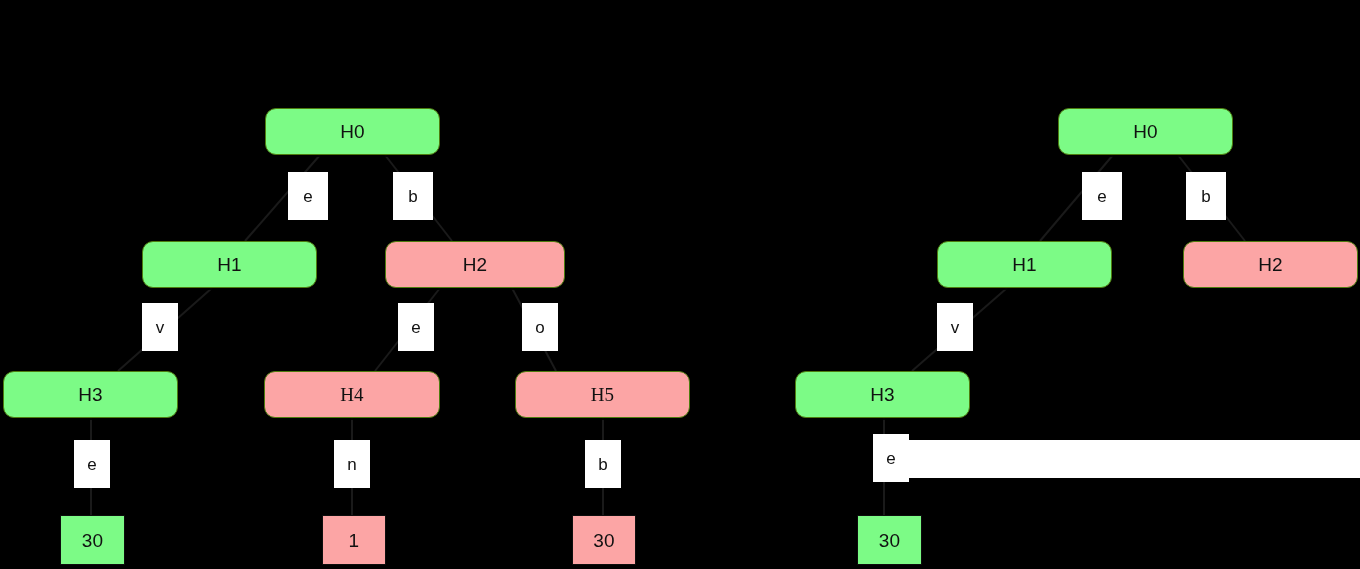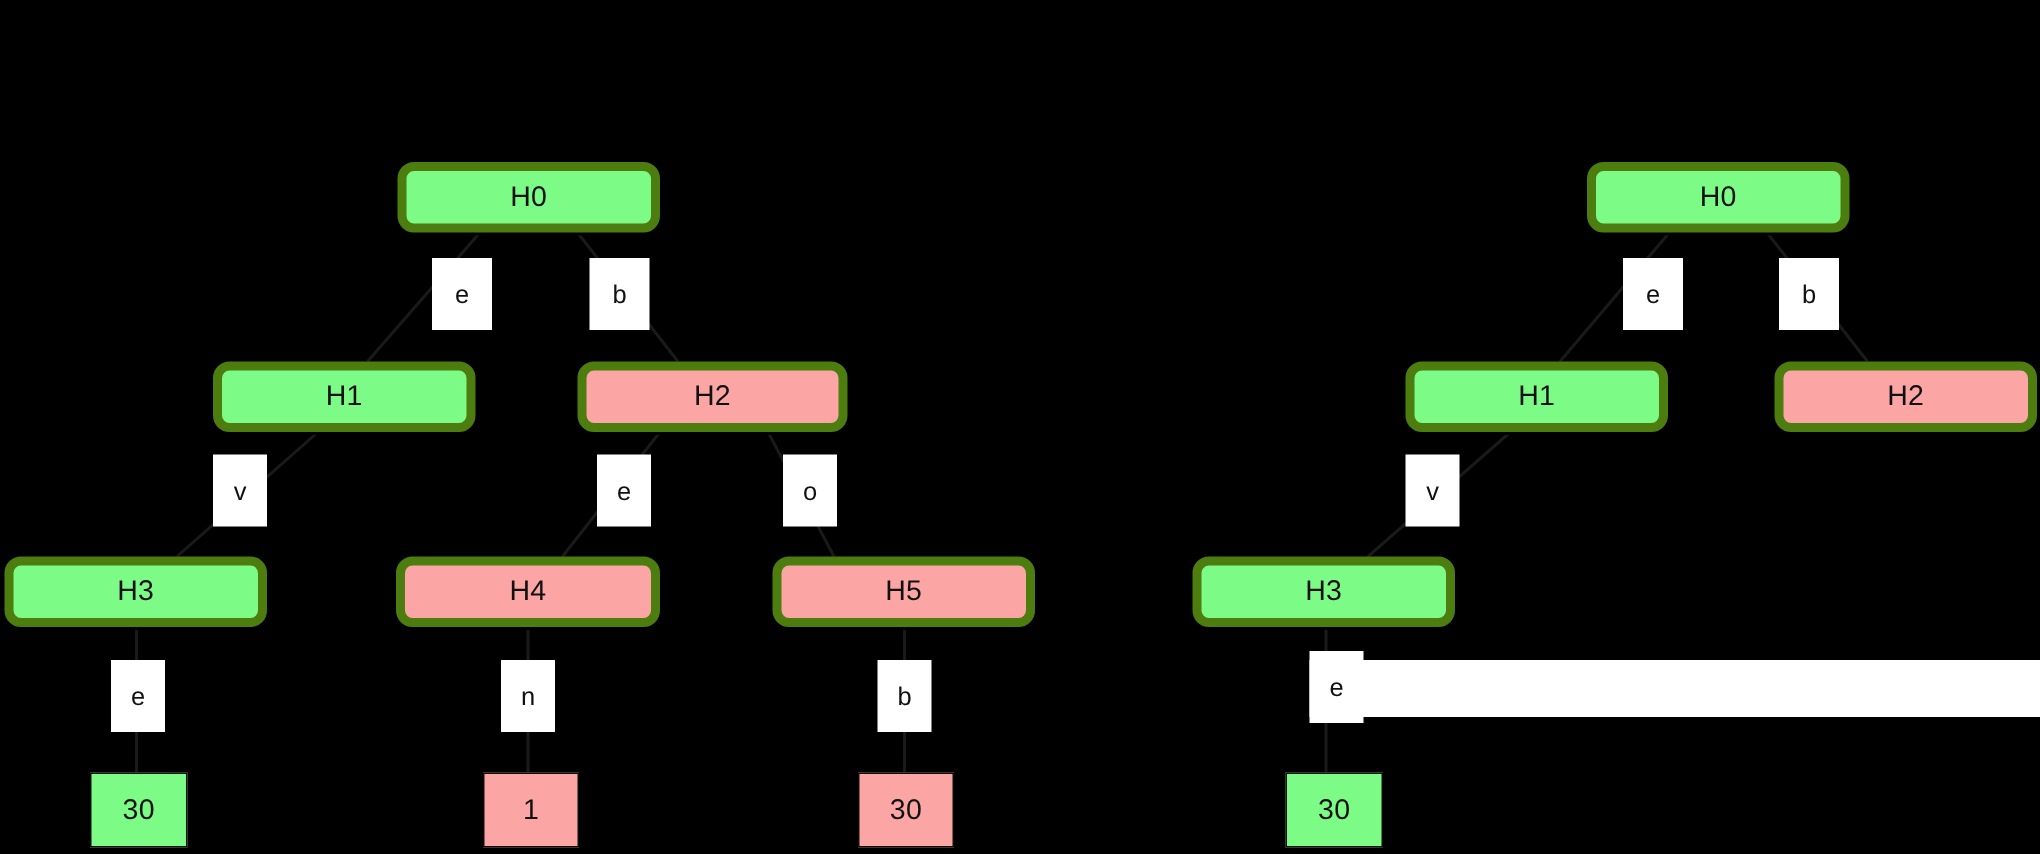--- a/index.html
+++ b/index.html
@@ -27,21 +27,21 @@
     width: 1360px;
     height: 569px;
     pointer-events: none;
   }
   .node {
     position: absolute;
     box-sizing: border-box;
     display: flex;
     align-items: center;
     justify-content: center;
-    border: 6px solid #4d7c0f;
+    border: 1px solid #4d7c0f;
     color: #111111;
     font-size: 19px;
     font-family: "Liberation Sans", sans-serif;
     letter-spacing: 0.2px;
     line-height: 1;
     box-shadow: 2px 2px 0 rgba(0,0,0,0.85);
   }
   .node.hash {
     border-radius: 11px;
   }
@@ -95,22 +95,22 @@
       <div class="edge-label" style="left: 142px; top: 303px; width: 36px; height: 48px;">v</div>
       <div class="edge-label" style="left: 398px; top: 303px; width: 36px; height: 48px;">e</div>
       <div class="edge-label" style="left: 522px; top: 303px; width: 36px; height: 48px;">o</div>
       <div class="edge-label" style="left: 74px; top: 440px; width: 36px; height: 48px;">e</div>
       <div class="edge-label" style="left: 334px; top: 440px; width: 36px; height: 48px;">n</div>
       <div class="edge-label" style="left: 585px; top: 440px; width: 36px; height: 48px;">b</div>
       <div class="node hash green" style="left: 265px; top: 108px; width: 175px; height: 47px;">H0</div>
       <div class="node hash green" style="left: 142px; top: 241px; width: 175px; height: 47px;">H1</div>
       <div class="node hash yellow" style="left: 385px; top: 241px; width: 180px; height: 47px;">H2</div>
       <div class="node hash green" style="left: 3px; top: 371px; width: 175px; height: 47px;">H3</div>
-      <div class="node hash yellow" style="left: 264px; top: 371px; width: 176px; height: 47px;">H4</div>
-      <div class="node hash yellow" style="left: 515px; top: 371px; width: 175px; height: 47px;">H5</div>
+      <div class="node hash yellow" style="left: 264px; top: 371px; width: 176px; height: 47px; font-family: Liberation Serif, serif;">H4</div>
+      <div class="node hash yellow" style="left: 515px; top: 371px; width: 175px; height: 47px; font-family: Liberation Serif, serif;">H5</div>
       <div class="node leaf green" style="left: 60px; top: 515px; width: 65px; height: 50px;">30</div>
       <div class="node leaf yellow" style="left: 322px; top: 515px; width: 64px; height: 50px;">1</div>
       <div class="node leaf yellow" style="left: 572px; top: 515px; width: 64px; height: 50px;">30</div>
       <div class="wide-strip" style="left: 873px; top: 440px; width: 487px; height: 38px;"></div>
       <div class="edge-label" style="left: 1082px; top: 172px; width: 40px; height: 48px;">e</div>
       <div class="edge-label" style="left: 1186px; top: 172px; width: 40px; height: 48px;">b</div>
       <div class="edge-label" style="left: 937px; top: 303px; width: 36px; height: 48px;">v</div>
       <div class="edge-label" style="left: 873px; top: 434px; width: 36px; height: 48px;">e</div>
       <div class="node hash green" style="left: 1058px; top: 108px; width: 175px; height: 47px;">H0</div>
       <div class="node hash green" style="left: 937px; top: 241px; width: 175px; height: 47px;">H1</div>

